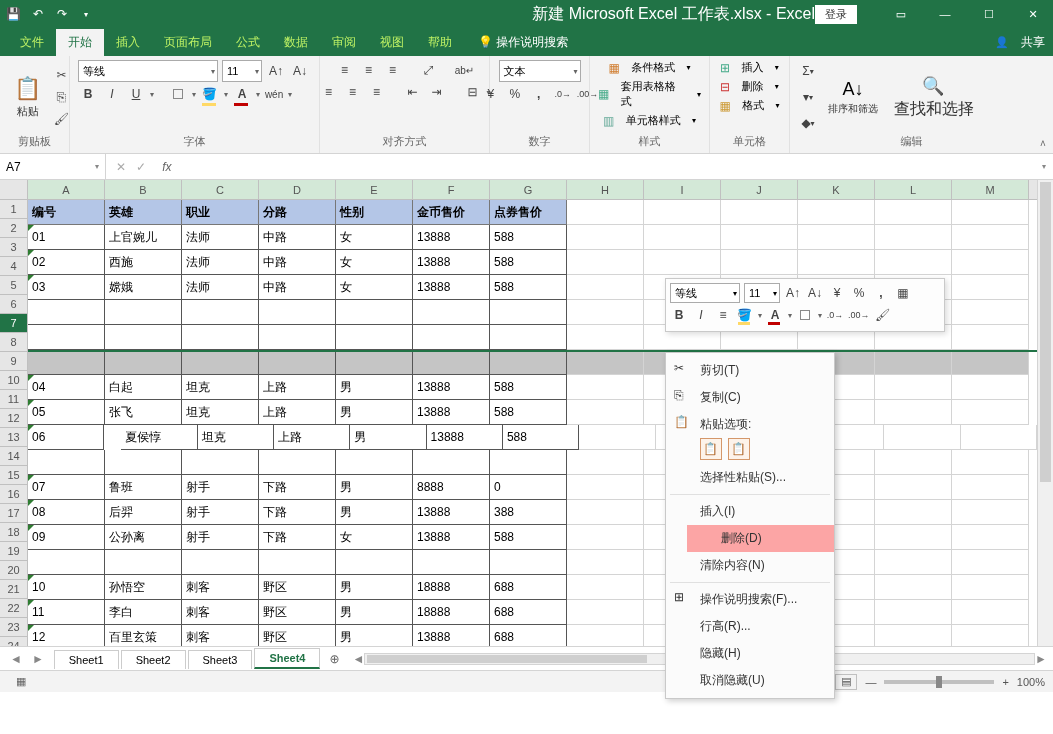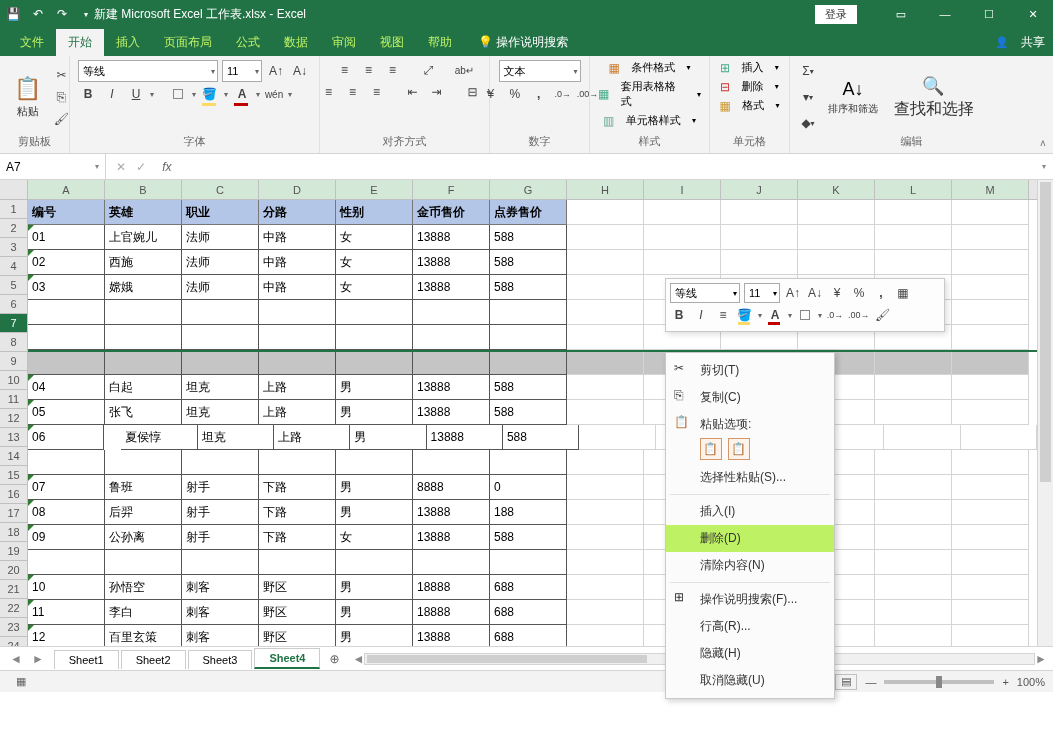--- a/index.html
+++ b/index.html
@@ -1,20 +1,20 @@
 <!DOCTYPE html>
 <html><head>
 <meta charset="utf-8">
 <style>
 * { margin: 0; padding: 0; box-sizing: border-box; font-family: "Microsoft YaHei", "Segoe UI", sans-serif; }
 body { width: 1053px; height: 734px; background: #fff; overflow: hidden; font-size: 12px; position: relative; }
 .titlebar { height: 28px; background: #217346; display: flex; align-items: center; color: #fff; }
 .qat { display: flex; align-items: center; padding-left: 6px; gap: 8px; }
 .qat-icon { width: 16px; height: 16px; display: flex; align-items: center; justify-content: center; font-size: 12px; color: #fff; }
-.title-text { flex: 1; text-align: left; font-size: 12px; color: #fff; }
+.title-text { flex: 1; text-align: right; font-size: 16px; color: #fff; }
 .win-btns { display: flex; align-items: center; gap: 4px; }
 .login-btn { background: #fff; color: #333; padding: 2px 10px; font-size: 11px; margin-right: 20px; }
 .win-btn { width: 40px; height: 28px; display: flex; align-items: center; justify-content: center; color: #fff; font-size: 11px; }
 .menubar { height: 28px; background: #217346; display: flex; align-items: center; justify-content: space-between; padding: 0 8px; }
 .menu-tabs { display: flex; align-items: flex-end; height: 28px; }
 .menu-tab { padding: 5px 12px; color: #bef264; font-size: 12px; cursor: pointer; }
 .menu-tab.active { background: #f3f3f3; color: #217346; }
 .menu-right { display: flex; align-items: center; gap: 12px; color: #fff; font-size: 12px; }
 .lightbulb { color: #fff; margin-left: 2px; }
 .ribbon { height: 98px; background: #f3f3f3; border-bottom: 1px solid #d4d4d4; display: flex; }
@@ -59,21 +59,21 @@
 .hscroll-track { flex: 1; display: flex; align-items: center; padding: 0 6px; }
 .hscroll-track .bar { height: 12px; flex: 1; background: #f0f0f0; border: 1px solid #d4d4d4; position: relative; }
 .hscroll-track .thumb { position: absolute; left: 2px; top: 1px; width: 280px; height: 8px; background: #cfcfcf; }
 .statusbar { height: 22px; background: #f3f3f3; border-top: 1px solid #d4d4d4; display: flex; align-items: center; justify-content: flex-end; padding: 0 8px; gap: 8px; font-size: 11px; color: #555; }
 .status-left { flex: 1; display: flex; align-items: center; padding-left: 8px; }
 .view-btn { width: 22px; height: 16px; display: flex; align-items: center; justify-content: center; border: 1px solid #c0c0c0; }
 .zoom-slider { width: 110px; height: 4px; background: #c0c0c0; position: relative; }
 .zoom-slider .thumb { position: absolute; left: 52px; top: -4px; width: 6px; height: 12px; background: #888; }
 .context-menu { position: absolute; left: 665px; top: 352px; width: 170px; background: #fbfbfb; border: 1px solid #c9c9c9; box-shadow: 2px 2px 6px rgba(0,0,0,0.2); padding: 4px 0; z-index: 20; }
 .cm-item { padding: 5px 10px 5px 34px; font-size: 12px; color: #333; position: relative; }
-.cm-item.highlight { background: #bef264; }
+.cm-item.highlight { background: #fca5a5; margin-left: 21px; }
 .cm-item .cm-icon { position: absolute; left: 8px; top: 4px; font-size: 12px; }
 .cm-sep { height: 1px; background: #e0e0e0; margin: 3px 4px; }
 .cm-paste-icons { display: flex; gap: 6px; padding-left: 34px; padding-bottom: 4px; }
 .cm-paste-icon { width: 22px; height: 22px; border: 1px solid #d4976a; background: #fdf3ea; display: flex; align-items: center; justify-content: center; font-size: 12px; }
 .mini-toolbar { position: absolute; left: 665px; top: 278px; width: 280px; background: #fdfdfd; border: 1px solid #c9c9c9; box-shadow: 2px 2px 6px rgba(0,0,0,0.15); padding: 4px; z-index: 20; }
 .mini-row { display: flex; align-items: center; gap: 4px; margin-bottom: 3px; }
 .mini-combo { border: 1px solid #ababab; background: #fff; height: 20px; display: flex; align-items: center; padding: 0 4px; font-size: 11px; position: relative; }
 .mini-btn { min-width: 18px; height: 18px; display: flex; align-items: center; justify-content: center; font-size: 12px; color: #444; }
 .tri { border: 1px solid #888; width: 10px; height: 10px; }
 .green-mark::before { content: ""; position: absolute; left: 0; top: 0; width: 0; height: 0; border-top: 6px solid #2f7d32; border-right: 6px solid transparent; }
@@ -500,21 +500,21 @@
         <div class="cell cellrel" style="width: 77px;"></div>
         <div class="cell cellrel" style="width: 77px;"></div>
       </div>
       <div class="cell-row">
         <div class="cell cellrel tbl green-mark" style="width: 77px;">08</div>
         <div class="cell cellrel tbl" style="width: 77px;">后羿</div>
         <div class="cell cellrel tbl" style="width: 77px;">射手</div>
         <div class="cell cellrel tbl" style="width: 77px;">下路</div>
         <div class="cell cellrel tbl" style="width: 77px;">男</div>
         <div class="cell cellrel tbl" style="width: 77px;">13888</div>
-        <div class="cell cellrel tbl" style="width: 77px;">188</div>
+        <div class="cell cellrel tbl" style="width: 77px;">388</div>
         <div class="cell cellrel" style="width: 77px;"></div>
         <div class="cell cellrel" style="width: 77px;"></div>
         <div class="cell cellrel" style="width: 77px;"></div>
         <div class="cell cellrel" style="width: 77px;"></div>
         <div class="cell cellrel" style="width: 77px;"></div>
         <div class="cell cellrel" style="width: 77px;"></div>
       </div>
       <div class="cell-row">
         <div class="cell cellrel tbl green-mark" style="width: 77px;">09</div>
         <div class="cell cellrel tbl" style="width: 77px;">公孙离</div>

